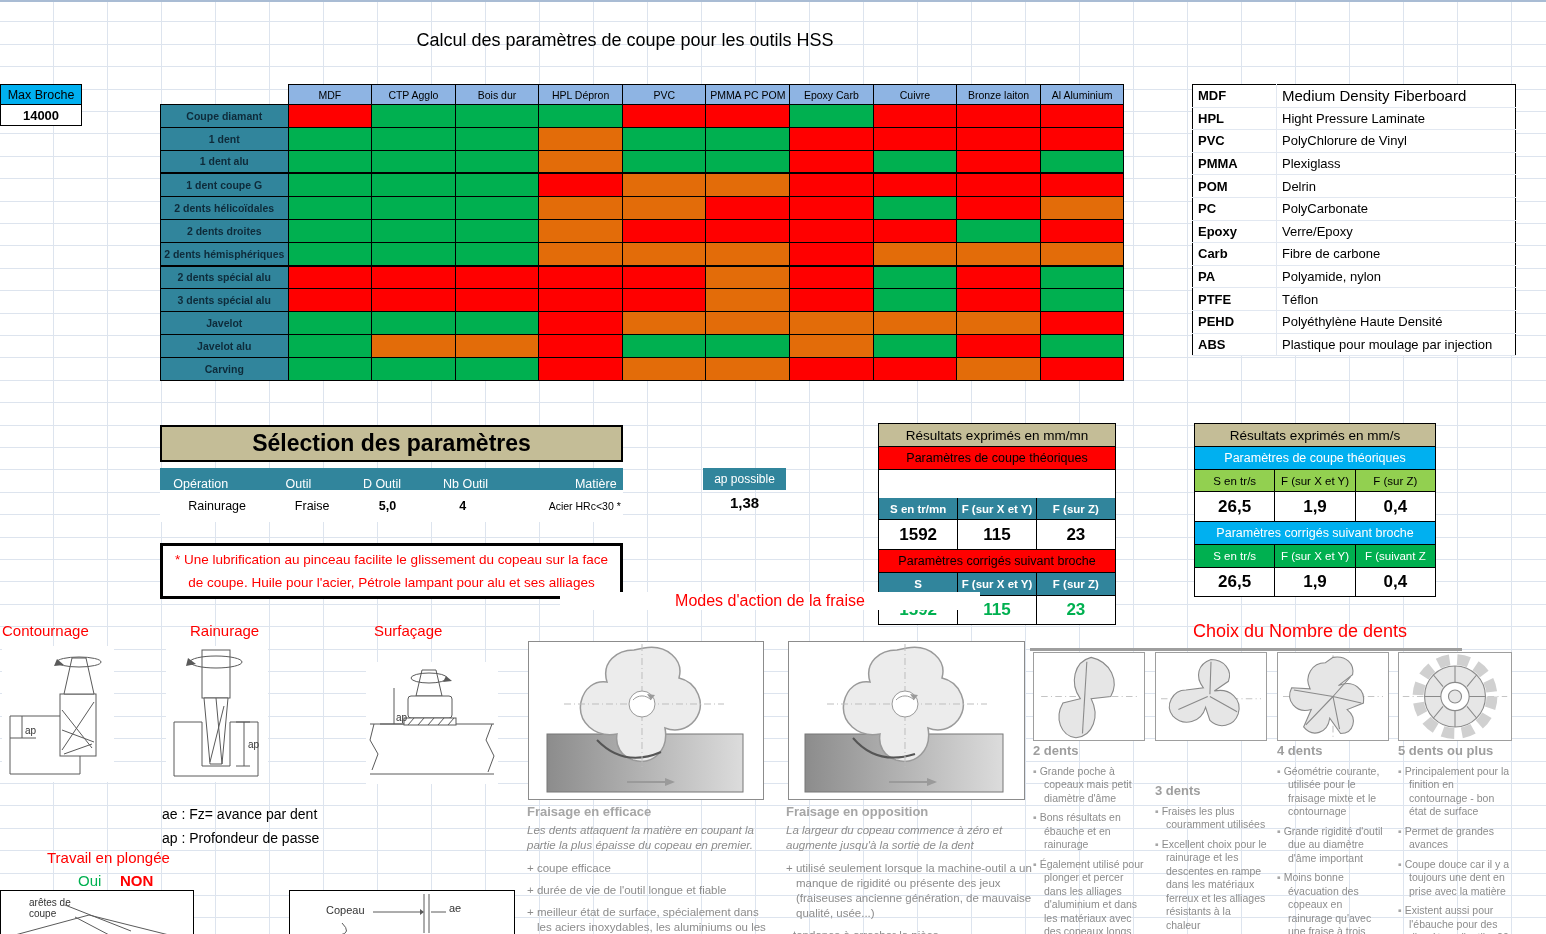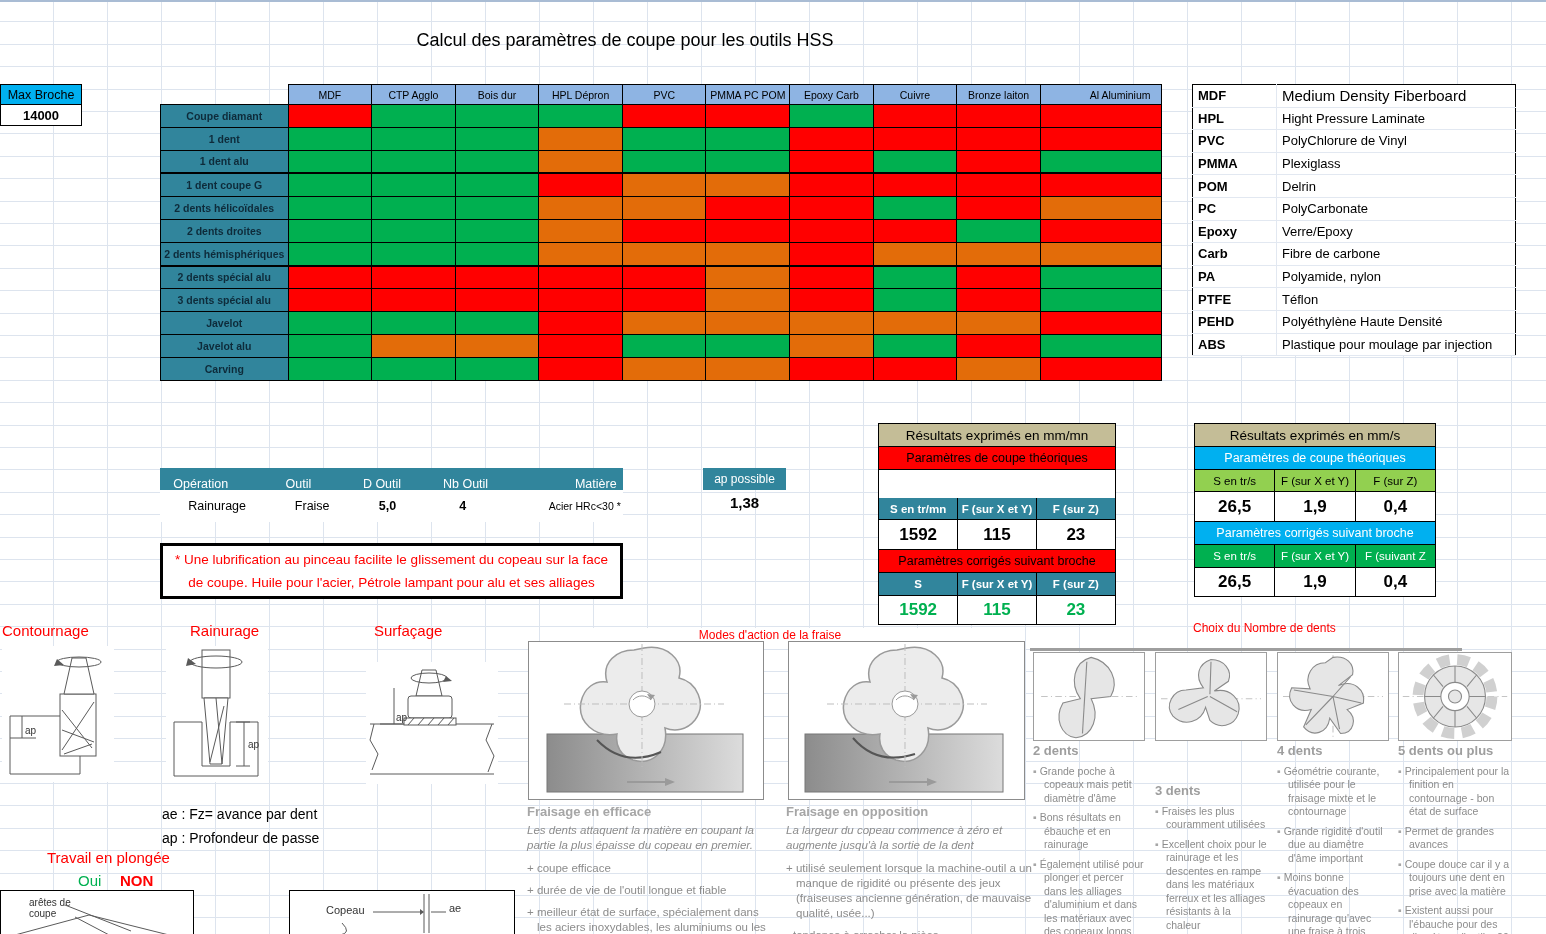--- a/index.html
+++ b/index.html
@@ -99,21 +99,21 @@
           <td class="sp" style="width:127px;"></td>
           <td class="mh" style="width:82.6px;">MDF</td>
           <td class="mh" style="width:82.6px;">CTP Agglo</td>
           <td class="mh" style="width:82.6px;">Bois dur</td>
           <td class="mh" style="width:82.6px;">HPL Dépron</td>
           <td class="mh" style="width:82.6px;">PVC</td>
           <td class="mh" style="width:82.6px;">PMMA PC POM</td>
           <td class="mh" style="width:82.6px;">Epoxy Carb</td>
           <td class="mh" style="width:82.6px;">Cuivre</td>
           <td class="mh" style="width:82.6px;">Bronze laiton</td>
-          <td class="mh" style="width:82.6px;padding-left:38px;">Al Aluminium</td>
+          <td class="mh" style="width:82.6px;">Al Aluminium</td>
         </tr>
         <tr>
           <td class="ml">Coupe diamant</td>
           <td class="mc" style="background:#FF0000;"></td>
           <td class="mc" style="background:#00B050;"></td>
           <td class="mc" style="background:#00B050;"></td>
           <td class="mc" style="background:#00B050;"></td>
           <td class="mc" style="background:#FF0000;"></td>
           <td class="mc" style="background:#FF0000;"></td>
           <td class="mc" style="background:#00B050;"></td>
@@ -313,20 +313,21 @@
           <td class="ab">PEHD</td>
           <td class="nm">Polyéthylène Haute Densité</td>
         </tr>
         <tr>
           <td class="ab">ABS</td>
           <td class="nm">Plastique pour moulage par injection</td>
         </tr>
       </tbody>
     </table>
 
+  <div class="abs sel-title">Sélection des paramètres</div>
   <div class="abs sel-head">
     <div class="c1">Opération</div>
     <div class="c2">Outil</div>
     <div class="c3">D Outil</div>
     <div class="c4">Nb Outil</div>
     <div class="c5">Matière</div>
   </div>
   <div class="abs sel-vals">
     <div class="c1">Rainurage</div>
     <div class="c2">Fraise</div>
@@ -467,21 +468,21 @@
   <div class="pl-box" style="left:289px;top:890px;width:224px;height:50px;">
     <div class="abs" style="left:36px;top:13px;font-size:11px;color:#333;">Copeau</div>
     <div class="abs" style="left:159px;top:11px;font-size:11px;color:#333;">ae</div>
     <svg width="222" height="46" viewBox="0 0 222 46" style="position:absolute;left:0;top:0;">
       <path class="ln" d="M83 21 H130 M134 3 V42 M139 3 V42 M141 21 H156"></path>
       <polygon fill="#5a5a5a" points="130,18 134,21 130,24"></polygon>
       <path class="ln" d="M52 32 q10 10 -2 12"></path>
     </svg>
   </div>
 
-  <div class="abs redlab" style="left:560px;top:628px;width:420px;text-align:center;font-size:12px;background:#fff;">Modes d'action de la fraise</div>
+  <div class="abs redlab" style="left:560px;top:592px;width:420px;text-align:center;font-size:16px;background:#fff;">Modes d'action de la fraise</div>
 
   <div class="mode-img" style="left:528px;top:641px;width:234px;height:157px;">
     <svg width="234" height="157" viewBox="0 0 234 157">
       <defs>
         <linearGradient id="wp1" x1="0" y1="0" x2="1" y2="0">
           <stop offset="0" stop-color="#8c8c8c"></stop>
             <stop offset="1" stop-color="#dcdcdc"></stop>
         </linearGradient>
       </defs>
       <rect x="18" y="92" width="196" height="58" fill="url(#wp1)" stroke="#777"></rect>
@@ -530,21 +531,21 @@
   </div>
   <div class="mode-text" style="left:786px;top:804px;width:250px;">
     <div class="mhead">Fraisage en opposition</div>
     <div class="mdesc">La largeur du copeau commence à zéro et augmente jusqu'à la sortie de la dent</div>
     <div id="mode-bullets-1">
         <div class="bullet">+ utilisé seulement lorsque la machine-outil a un manque de rigidité ou présente des jeux (fraiseuses ancienne génération, de mauvaise qualité, usée...)</div>
         <div class="bullet">- tendance à arracher la pièce</div>
       </div>
   </div>
 
-  <div class="abs redlab" style="left:1193px;top:621px;font-size:12px;">Choix du Nombre de dents</div>
+  <div class="abs redlab" style="left:1193px;top:621px;font-size:18px;">Choix du Nombre de dents</div>
   <div class="abs teeth-bar" style="left:1030px;top:648px;width:432px;height:3px;"></div>
 
   <div class="timg" style="left:1033px;top:652px;width:110px;height:87px;">
     <svg width="110" height="87" viewBox="0 0 100 80">
       <line x1="6" y1="40" x2="94" y2="40" stroke="#c4c4c4" stroke-dasharray="6 3 1 3"></line>
       <path d="M52,4 C70,8 78,26 70,40 L52,42 C60,58 54,76 38,78 C24,76 18,60 26,46 L42,42 C32,28 36,8 52,4 Z" fill="#e6e6e6" stroke="#8a8a8a"></path>
       <line x1="48" y1="8" x2="44" y2="74" stroke="#8a8a8a"></line>
     </svg>
   </div>
   <div class="timg" style="left:1155px;top:652px;width:110px;height:87px;">

